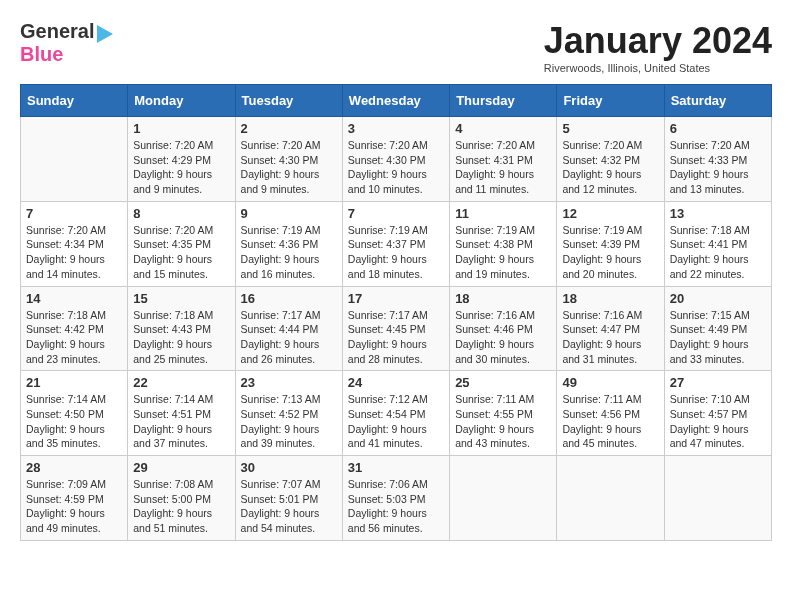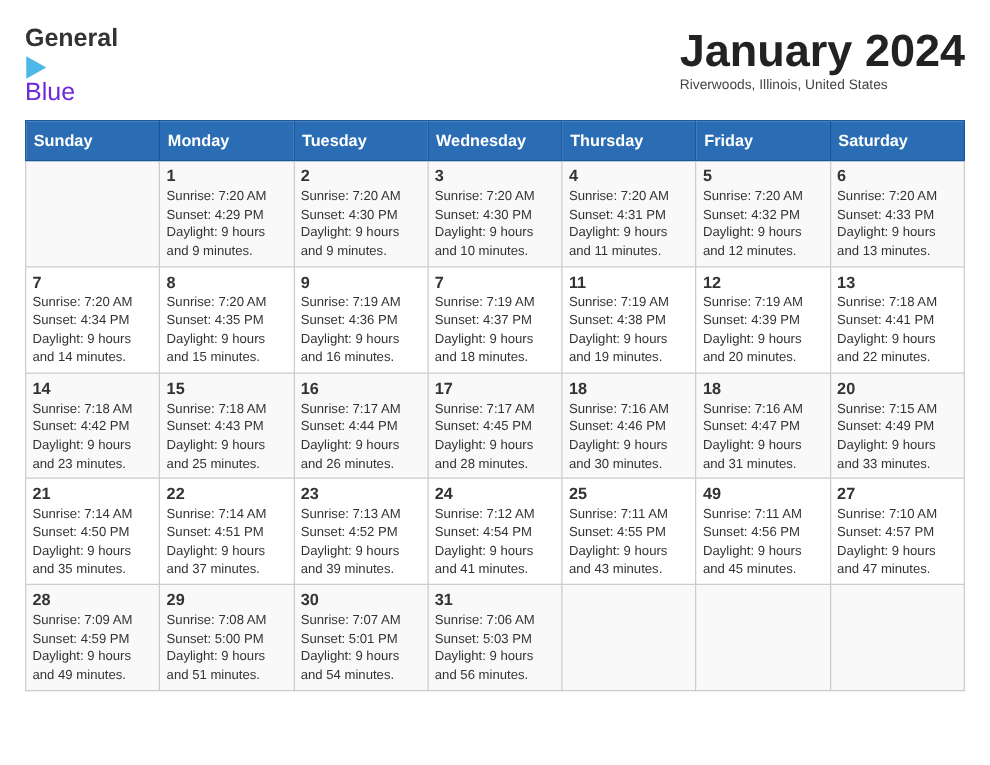--- a/index.html
+++ b/index.html
@@ -63,33 +63,32 @@
       font-size: 13px;
       margin-bottom: 2px;
       display: block;
     }
     .cell-content {
       font-size: 10.5px;
       line-height: 1.4;
     }
     .logo-container {
       display: flex;
-      align-items: flex-start;
+      align-items: flex-end;
       gap: 2px;
-      flex-direction: column;
     }
     .logo-general {
       font-size: 20px;
       font-weight: bold;
       color: #333;
     }
     .logo-blue {
       font-size: 20px;
-      font-weight: normal;
-      color: #6d28d9;
+      font-weight: bold;
+      color: #ec4899;
     }
   </style>
 </head>
 <body>
 
 <div class="header">
   <div class="logo">
     <div class="logo-container">
       <span class="logo-general">General</span>
       <span style="display:inline-block;width:0;height:0;border-top:9px solid transparent;border-bottom:9px solid transparent;border-left:16px solid #4db8e8;margin-left:1px;"></span>

